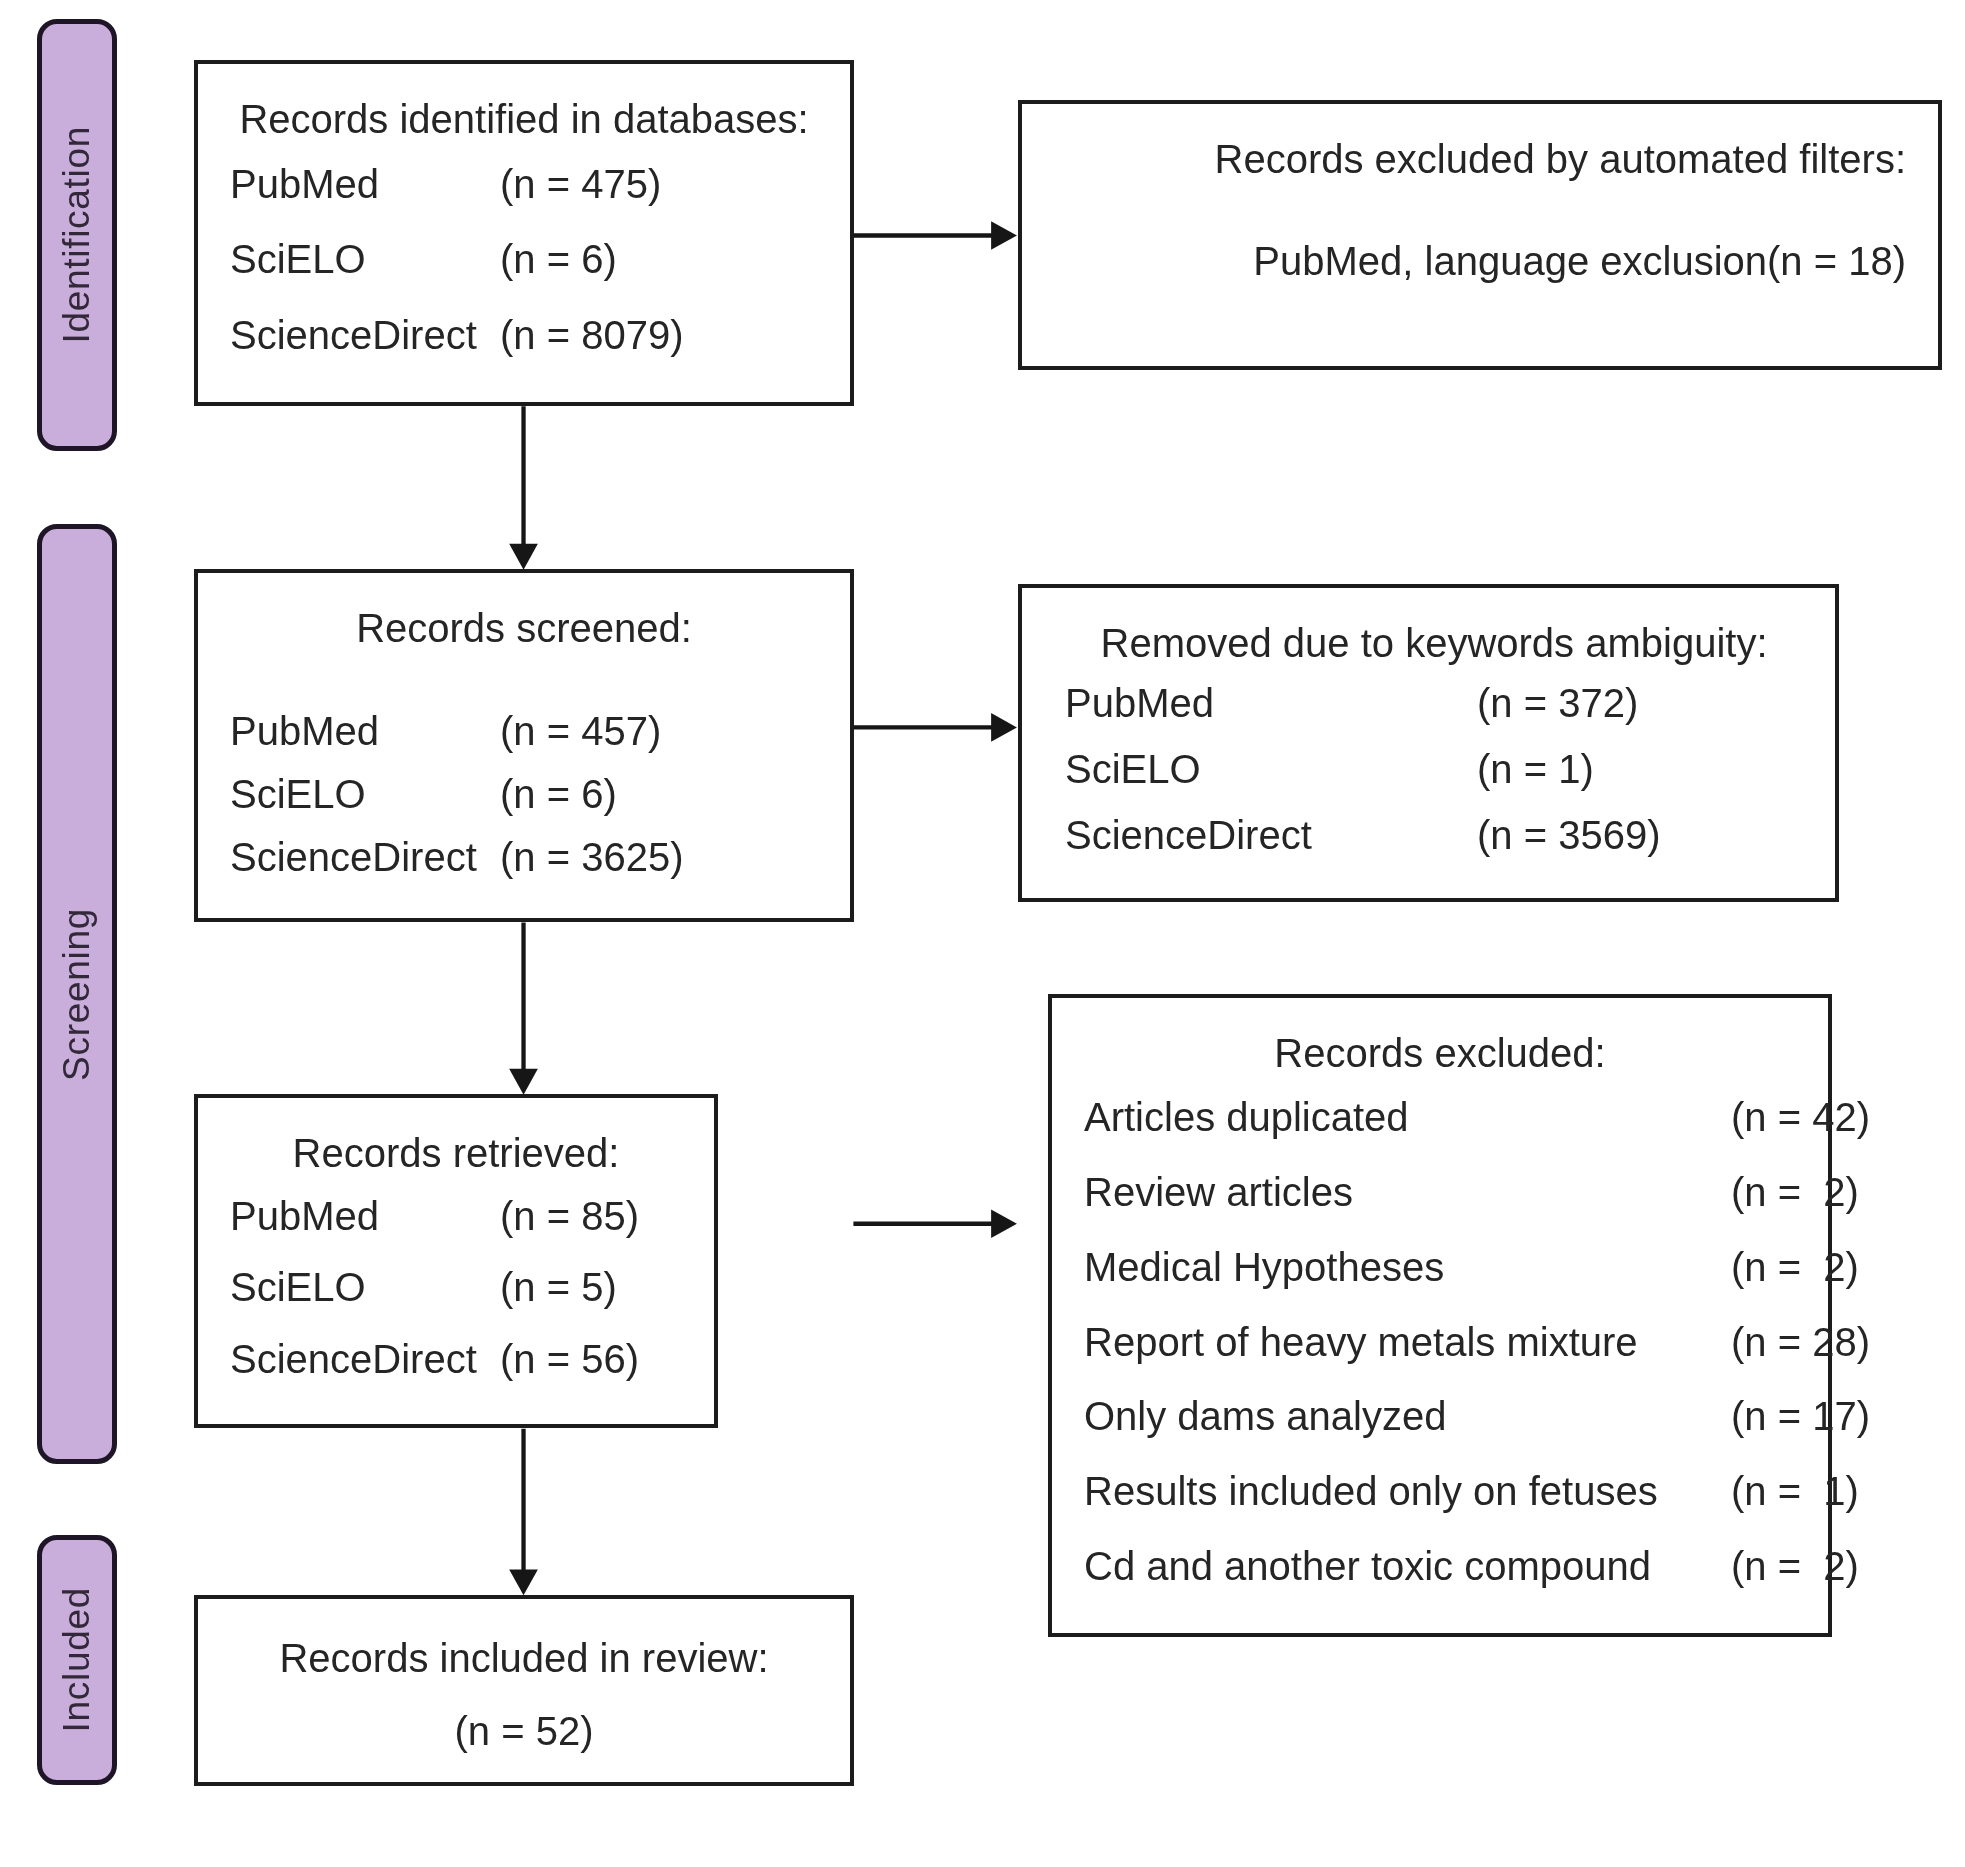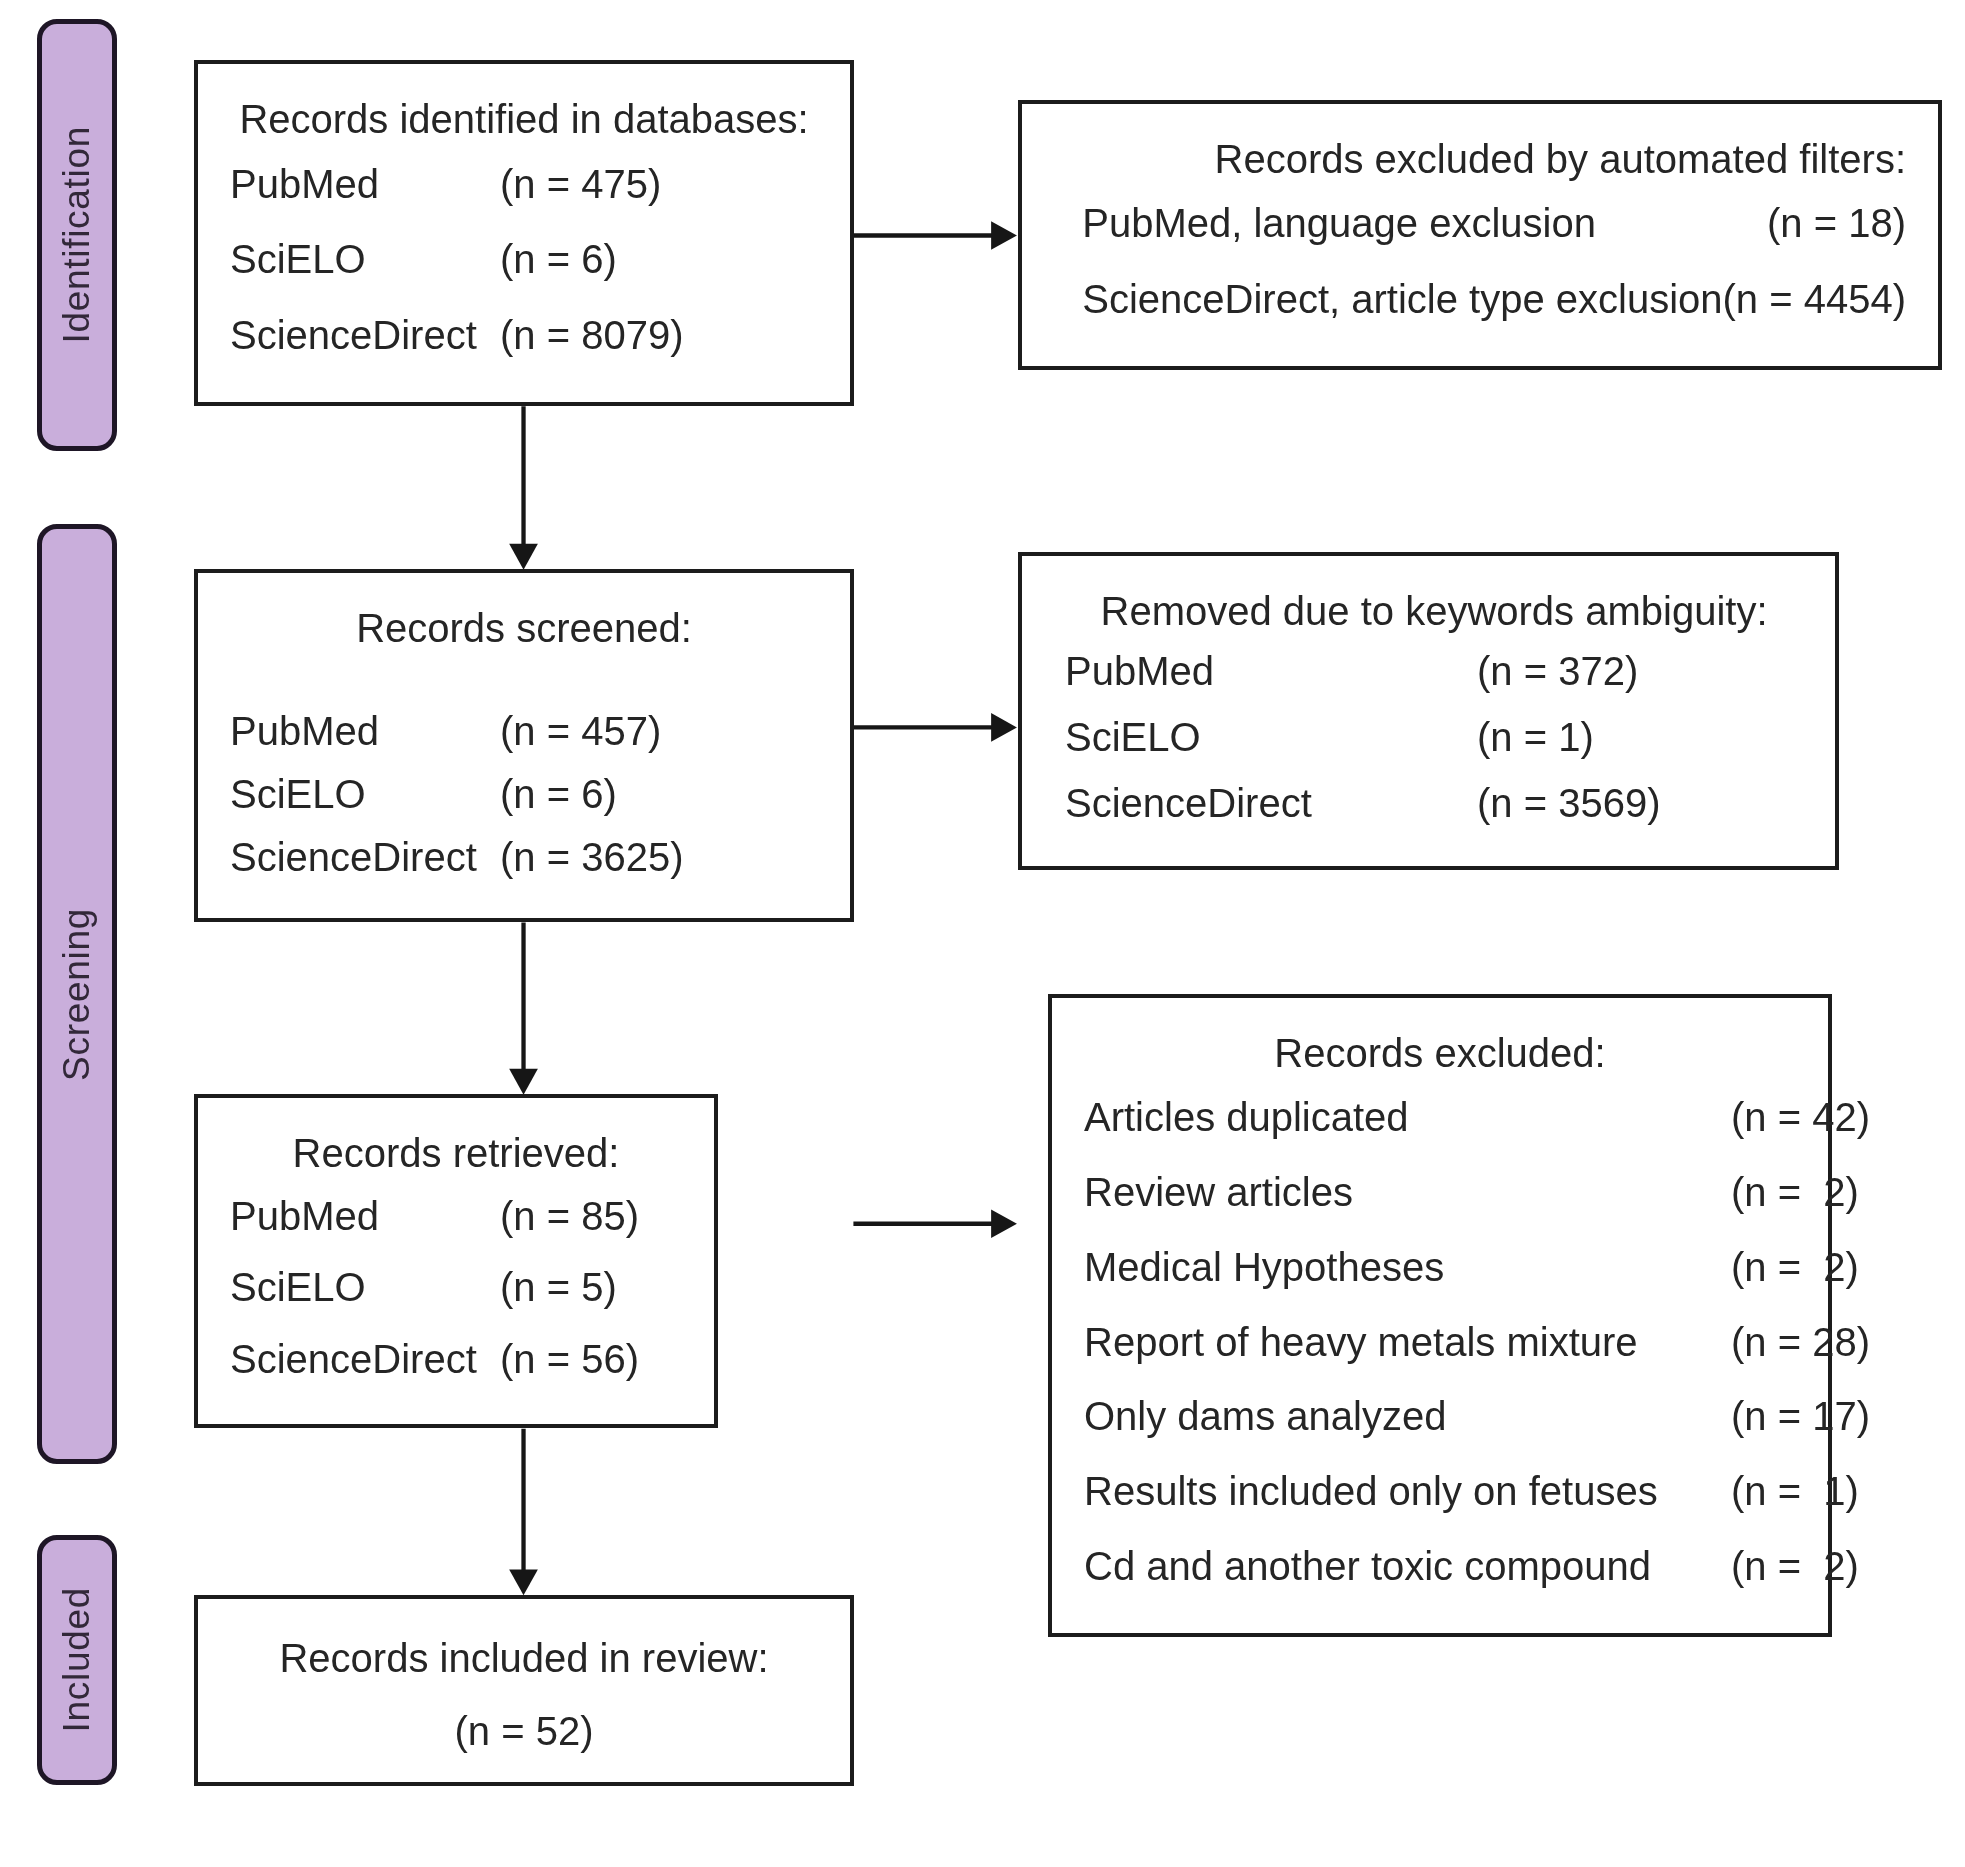--- a/index.html
+++ b/index.html
@@ -60,21 +60,21 @@
     white-space:nowrap;
   }
   .row-count{white-space:pre;}
 
   #box-records-identified{left:194px;top:60px;width:660px;height:346px;}
   #box-records-screened  {left:194px;top:569px;width:660px;height:353px;gap:45px;}
   #box-records-retrieved {left:194px;top:1094px;width:524px;height:334px;}
   #box-records-included  {left:194px;top:1595px;width:660px;height:191px;}
 
   #box-auto-excluded   {left:1018px;top:100px;width:924px;height:270px;align-items:flex-end;}
-  #box-keywords-removed{left:1018px;top:552px;width:821px;height:318px;padding-left:43px;}
+  #box-keywords-removed{left:1018px;top:584px;width:821px;height:318px;padding-left:43px;}
   #box-records-excluded{left:1018px;top:994px;width:784px;height:643px;margin-left:30px;}
 
   
   #box-auto-excluded .row{justify-content:space-between;}
   #box-auto-excluded .row-label{width:auto;}
   #box-keywords-removed .row-label{width:412px;}
   #box-records-excluded .row-label{width:647px;}
 
   
   #box-records-included{justify-content:space-around;padding:14.3px 32px;}
@@ -145,24 +145,20 @@
     </div>
   </div>
 
   <div class="box" id="box-auto-excluded">
     <div class="box-title">Records excluded by automated filters:</div>
     <div class="rows">
       <div class="row">
         <span class="row-label">PubMed, language exclusion</span>
         <span class="row-count">(n = 18)</span>
       </div>
-      <div class="row">
-        <span class="row-label">ScienceDirect, article type exclusion</span>
-        <span class="row-count">(n = 4454)</span>
-      </div>
     </div>
   </div>
 
   <div class="box" id="box-records-screened">
     <div class="box-title">Records screened:</div>
     <div class="rows">
       <div class="row">
         <span class="row-label">PubMed</span>
         <span class="row-count">(n = 457)</span>
       </div>

